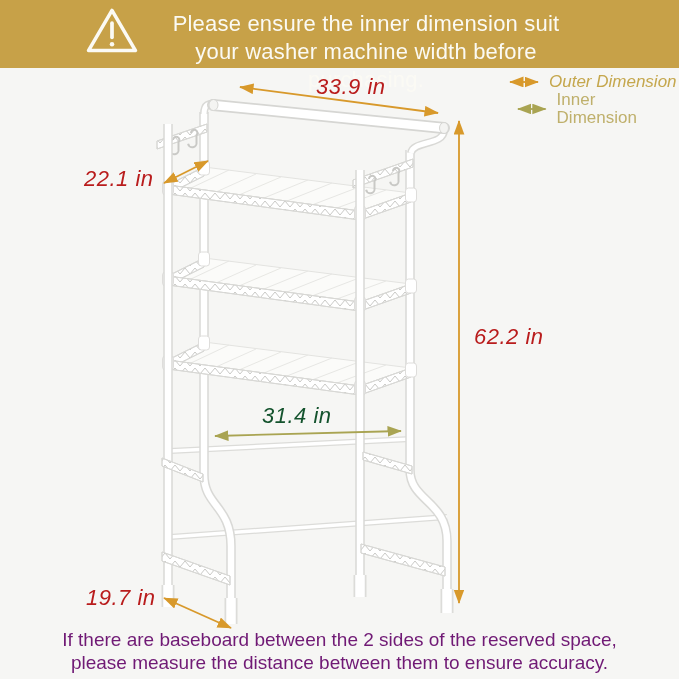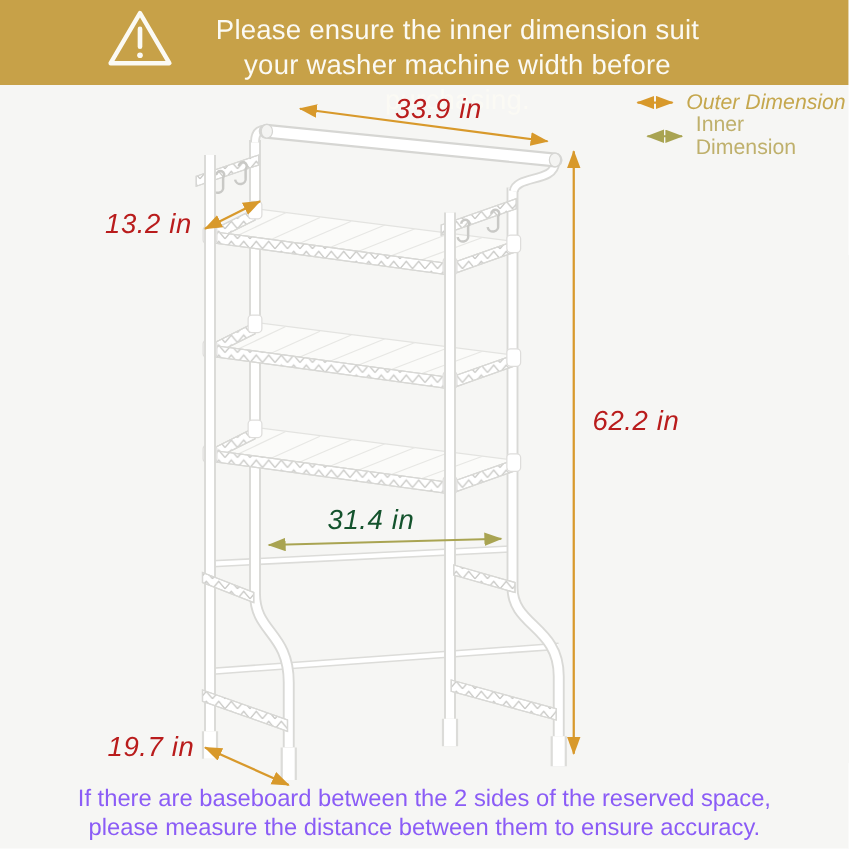--- a/index.html
+++ b/index.html
@@ -19,21 +19,21 @@
   .legend-inner .legend-label{color:#BFB06C;}
   
   .dim{position:absolute;font-style:italic;font-size:22px;color:#b91c1c;letter-spacing:.5px;white-space:nowrap;}
   .dim-top{left:316px;top:74px;}
   .dim-left{left:84px;top:166px;}
   .dim-height{left:474px;top:324px;}
   .dim-inner{left:262px;top:403px;color:#14532d;}
   .dim-bottom{left:86px;top:585px;}
   
   .footer{position:absolute;left:0;top:629px;width:679px;text-align:center;}
-  .footer-text{display:inline-block;max-width:575px;font-size:19px;line-height:22.5px;color:#8b5cf6;}
+  .footer-text{display:inline-block;max-width:575px;font-size:19px;line-height:22.5px;color:#701a75;}
   .rack-svg{position:absolute;left:0;top:0;}
 </style>
 </head>
 <body>
 
 <div class="stage">
 
   <svg class="rack-svg" width="679" height="679" viewBox="0 0 679 679">
     <defs>
       <pattern id="truss" width="10" height="8" patternUnits="userSpaceOnUse">
@@ -190,21 +190,21 @@
       <defs>
           <marker id="lah-i" markerWidth="9" markerHeight="7" refX="7.5" refY="3" orient="auto-start-reverse">
         <path d="M0,0 L8,3 L0,6 Z" fill="#A9A452"></path>
           </marker>
         </defs>
     </svg>
     <span class="legend-label">Inner Dimension</span>
   </div>
 
   <div class="dim dim-top">33.9 in</div>
-  <div class="dim dim-left">13.2 in</div>
+  <div class="dim dim-left">22.1 in</div>
   <div class="dim dim-height">62.2 in</div>
   <div class="dim dim-inner">31.4 in</div>
   <div class="dim dim-bottom">19.7 in</div>
 
   <div class="footer">
     <span class="footer-text">If there are baseboard between the 2 sides of the reserved space, please measure the distance between them to ensure accuracy.</span>
   </div>
 
 </div>
 

